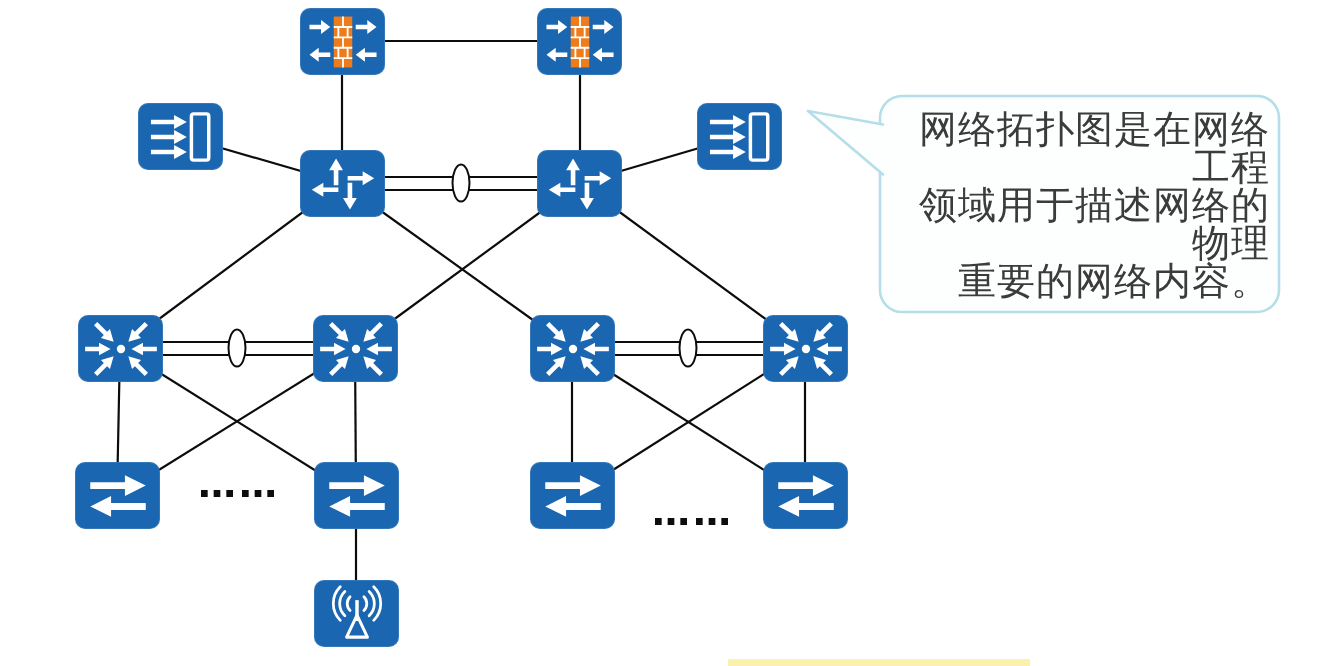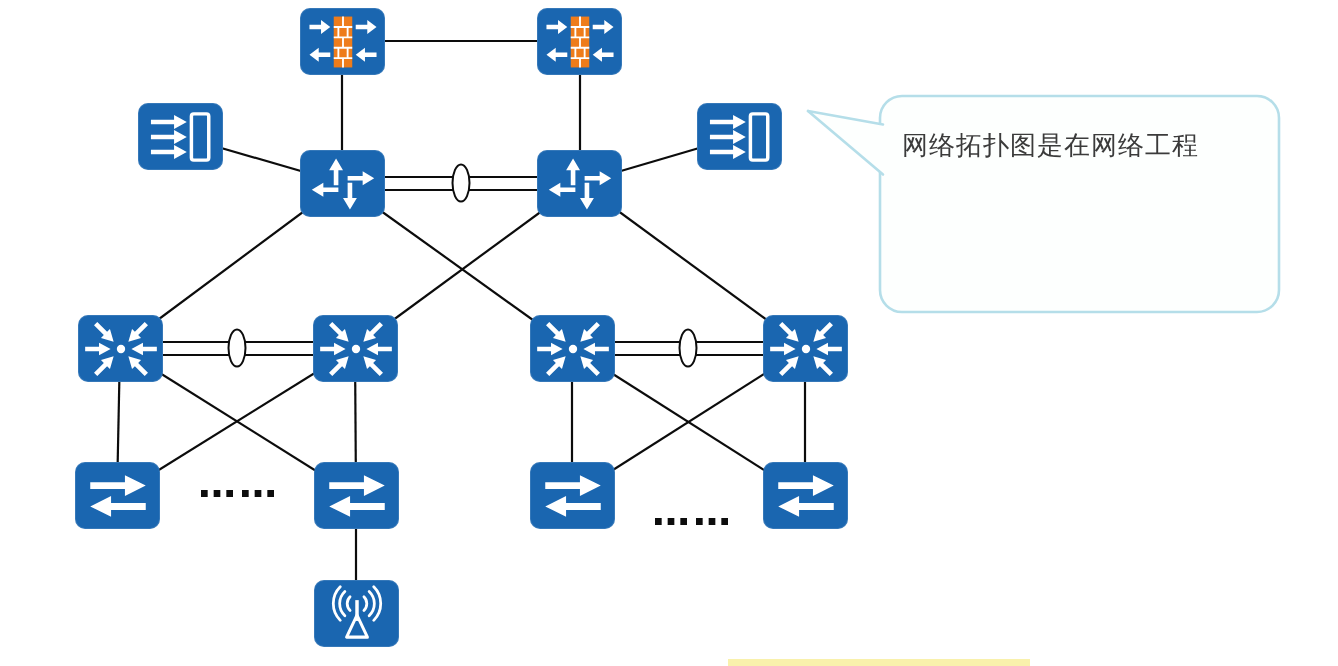--- a/index.html
+++ b/index.html
@@ -20,22 +20,22 @@
   .bubble-tail-fill{fill:var(--bubble-fill);stroke:none;}
   .bubble-tail-edge{stroke:var(--bubble-border);stroke-width:2.6;stroke-linecap:round;}
   .node{position:absolute;width:85px;height:67px;border-radius:10px;background:var(--node-blue);
         display:flex;align-items:center;justify-content:center;
         box-shadow:inset 0 0 0 1px rgba(255,255,255,.12);}
   .node svg{width:74px;height:58px;display:block;}
   .icon-white{fill:#ffffff;}
   .icon-stroke{fill:none;stroke:#ffffff;}
   .dots{position:absolute;font-weight:700;font-size:38px;letter-spacing:3px;color:#0d0d0d;
         font-family:"DejaVu Sans",sans-serif;}
-  .bubble-text{position:absolute;left:902px;top:126px;width:368px;font-size:26px;line-height:38px;
-        color:var(--text-color);letter-spacing:1px;}
+  .bubble-text{position:absolute;left:902px;top:110px;width:368px;font-size:38px;line-height:38px;
+        color:var(--text-color);letter-spacing:1px;text-align:right;}
   .yellow-strip{position:absolute;left:728px;top:659px;width:302px;height:7px;background:#f8f0a3;opacity:.9;}
 </style>
 </head>
 <body>
 
 <svg width="0" height="0" style="position:absolute" aria-hidden="true">
   <defs>
     <path id="inArrow" d="M-22,-2 L-10,-2 L-10,-5.5 L0,0 L-10,5.5 L-10,2 L-22,2 Z" fill="#ffffff"></path>
   </defs>
 </svg>
@@ -218,17 +218,19 @@
       <path class="icon-stroke" style="stroke-width:2.4;stroke-linecap:round" d="M42.5,5.5 A14.5,14.5 0 0 1 42.5,26.5"></path>
       <path class="icon-stroke" style="stroke-width:2.4;stroke-linecap:round" d="M46.5,1.5 A20.5,20.5 0 0 1 46.5,30.5"></path>
     </svg>
   </div>
 
   <div class="dots" style="left:198px;top:462px">……</div>
   <div class="dots" style="left:652px;top:490px">……</div>
 
   <div class="bubble-text">
     <div>网络拓扑图是在网络工程</div>
+    <div>领域用于描述网络的物理</div>
+    <div>重要的网络内容。</div>
   </div>
 
   <div class="yellow-strip"></div>
 
 </div>
 
 </body></html>

